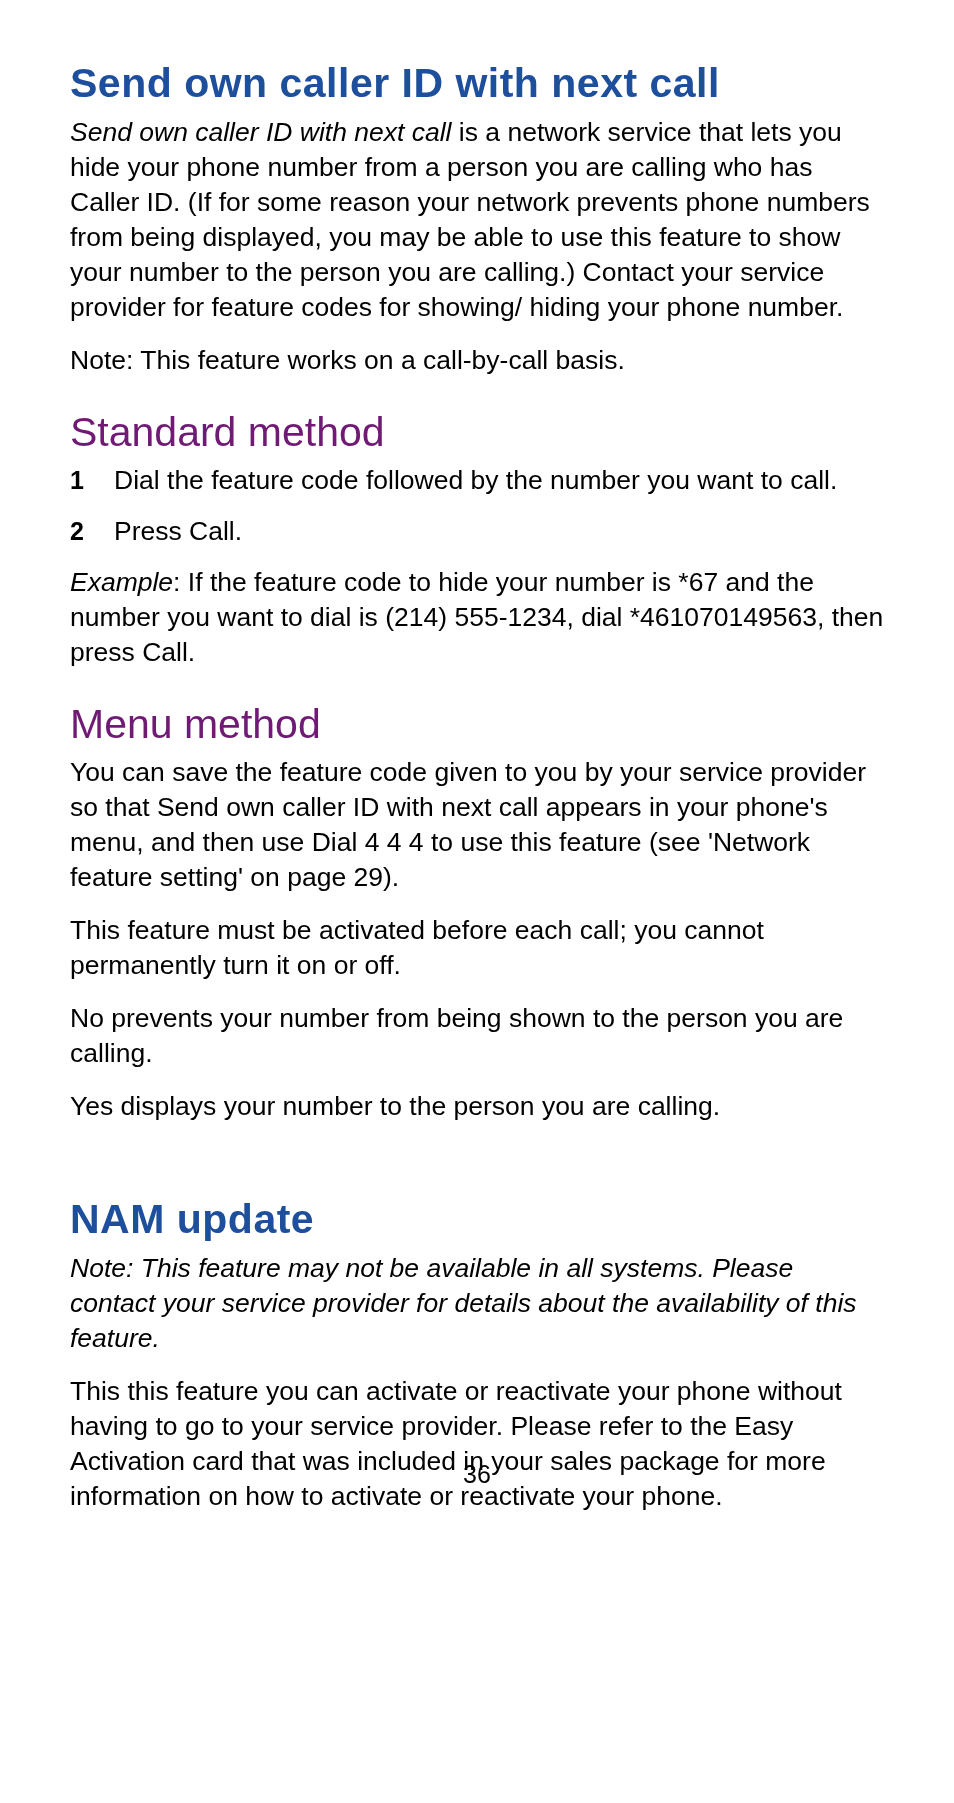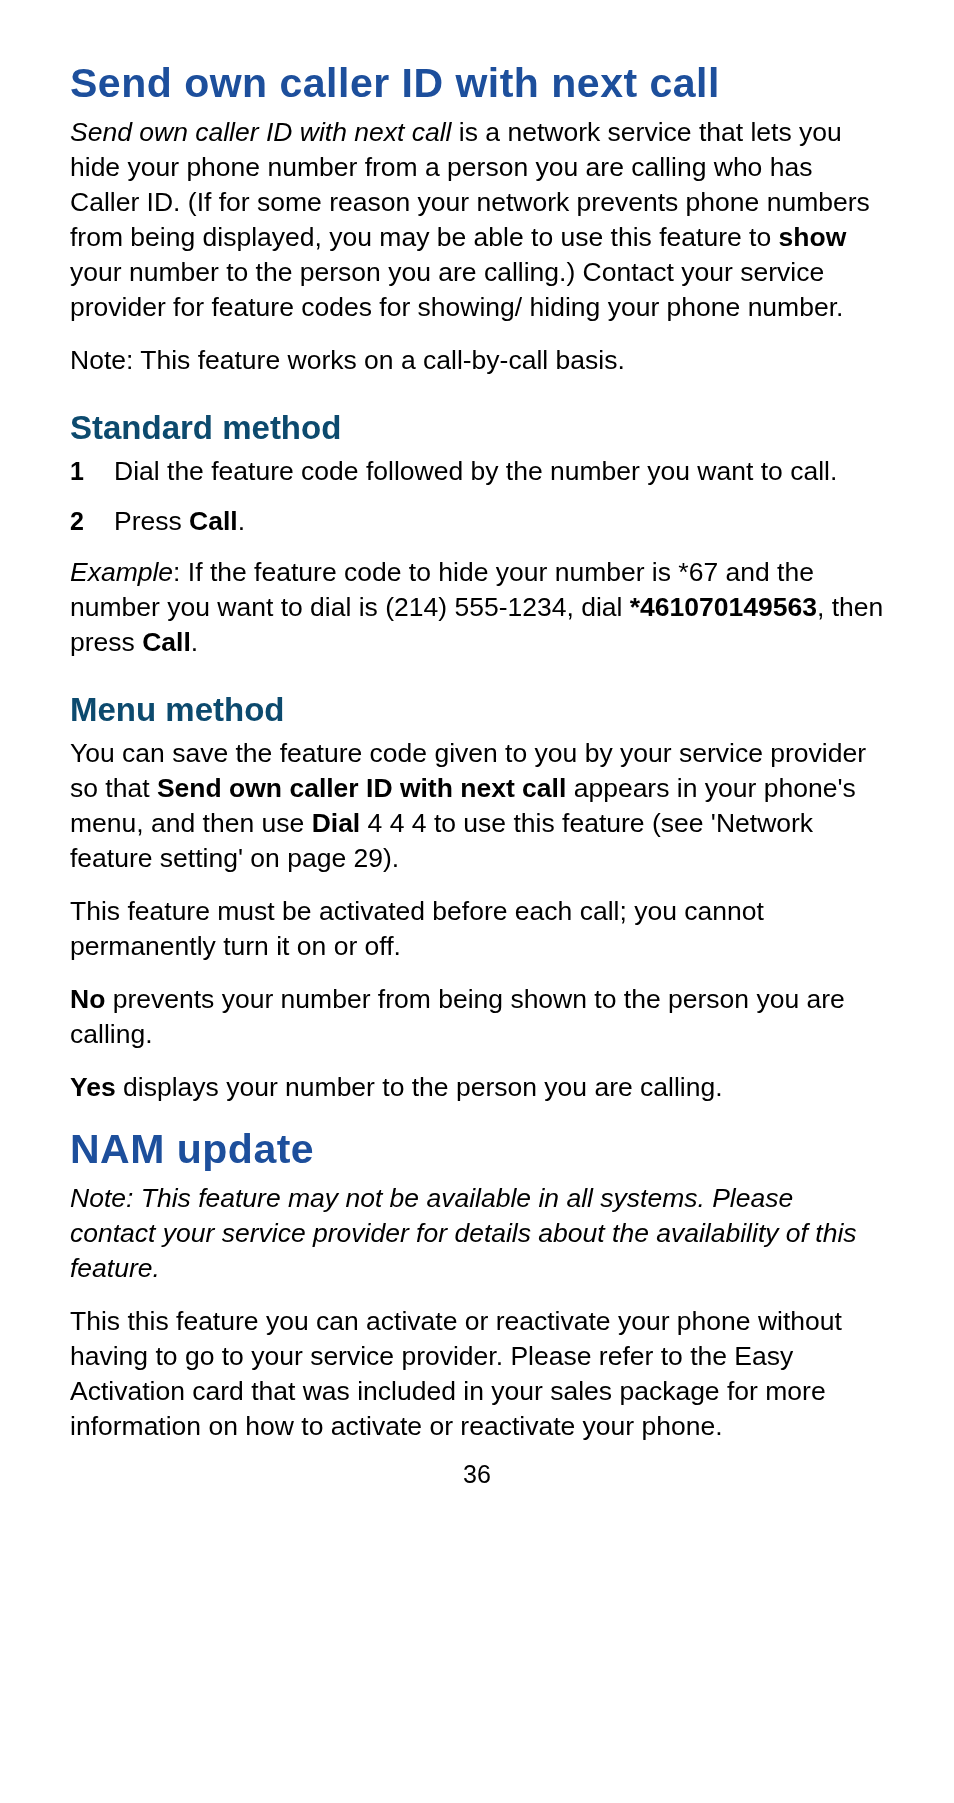--- a/index.html
+++ b/index.html
@@ -19,37 +19,37 @@
   }
   .h1 {
     color: #1d4f9c;
     font-weight: 600;
     font-size: 41px;
     letter-spacing: 0.5px;
     margin: 0 0 8px 0;
     line-height: 1.15;
   }
   .h1.second {
-    margin-top: 21px;
+    margin-top: 72px;
   }
   .h2 {
-    color: #0c4a6e;
-    font-weight: 700;
-    font-size: 33px;
+    color: #701a75;
+    font-weight: 400;
+    font-size: 41px;
     margin: 30px 0 6px 0;
     line-height: 1.2;
   }
   p {
     font-size: 26.5px;
     line-height: 1.32;
     margin: 0 0 18px 0;
     letter-spacing: 0px;
   }
   .italic { font-style: italic; }
-  .bold { font-weight: 700; }
+  .bold { font-weight: 400; }
   ol {
     list-style: none;
     padding: 0;
     margin: 0 0 14px 0;
   }
   ol li {
     font-size: 26.5px;
     line-height: 1.32;
     padding-left: 44px;
     position: relative;

